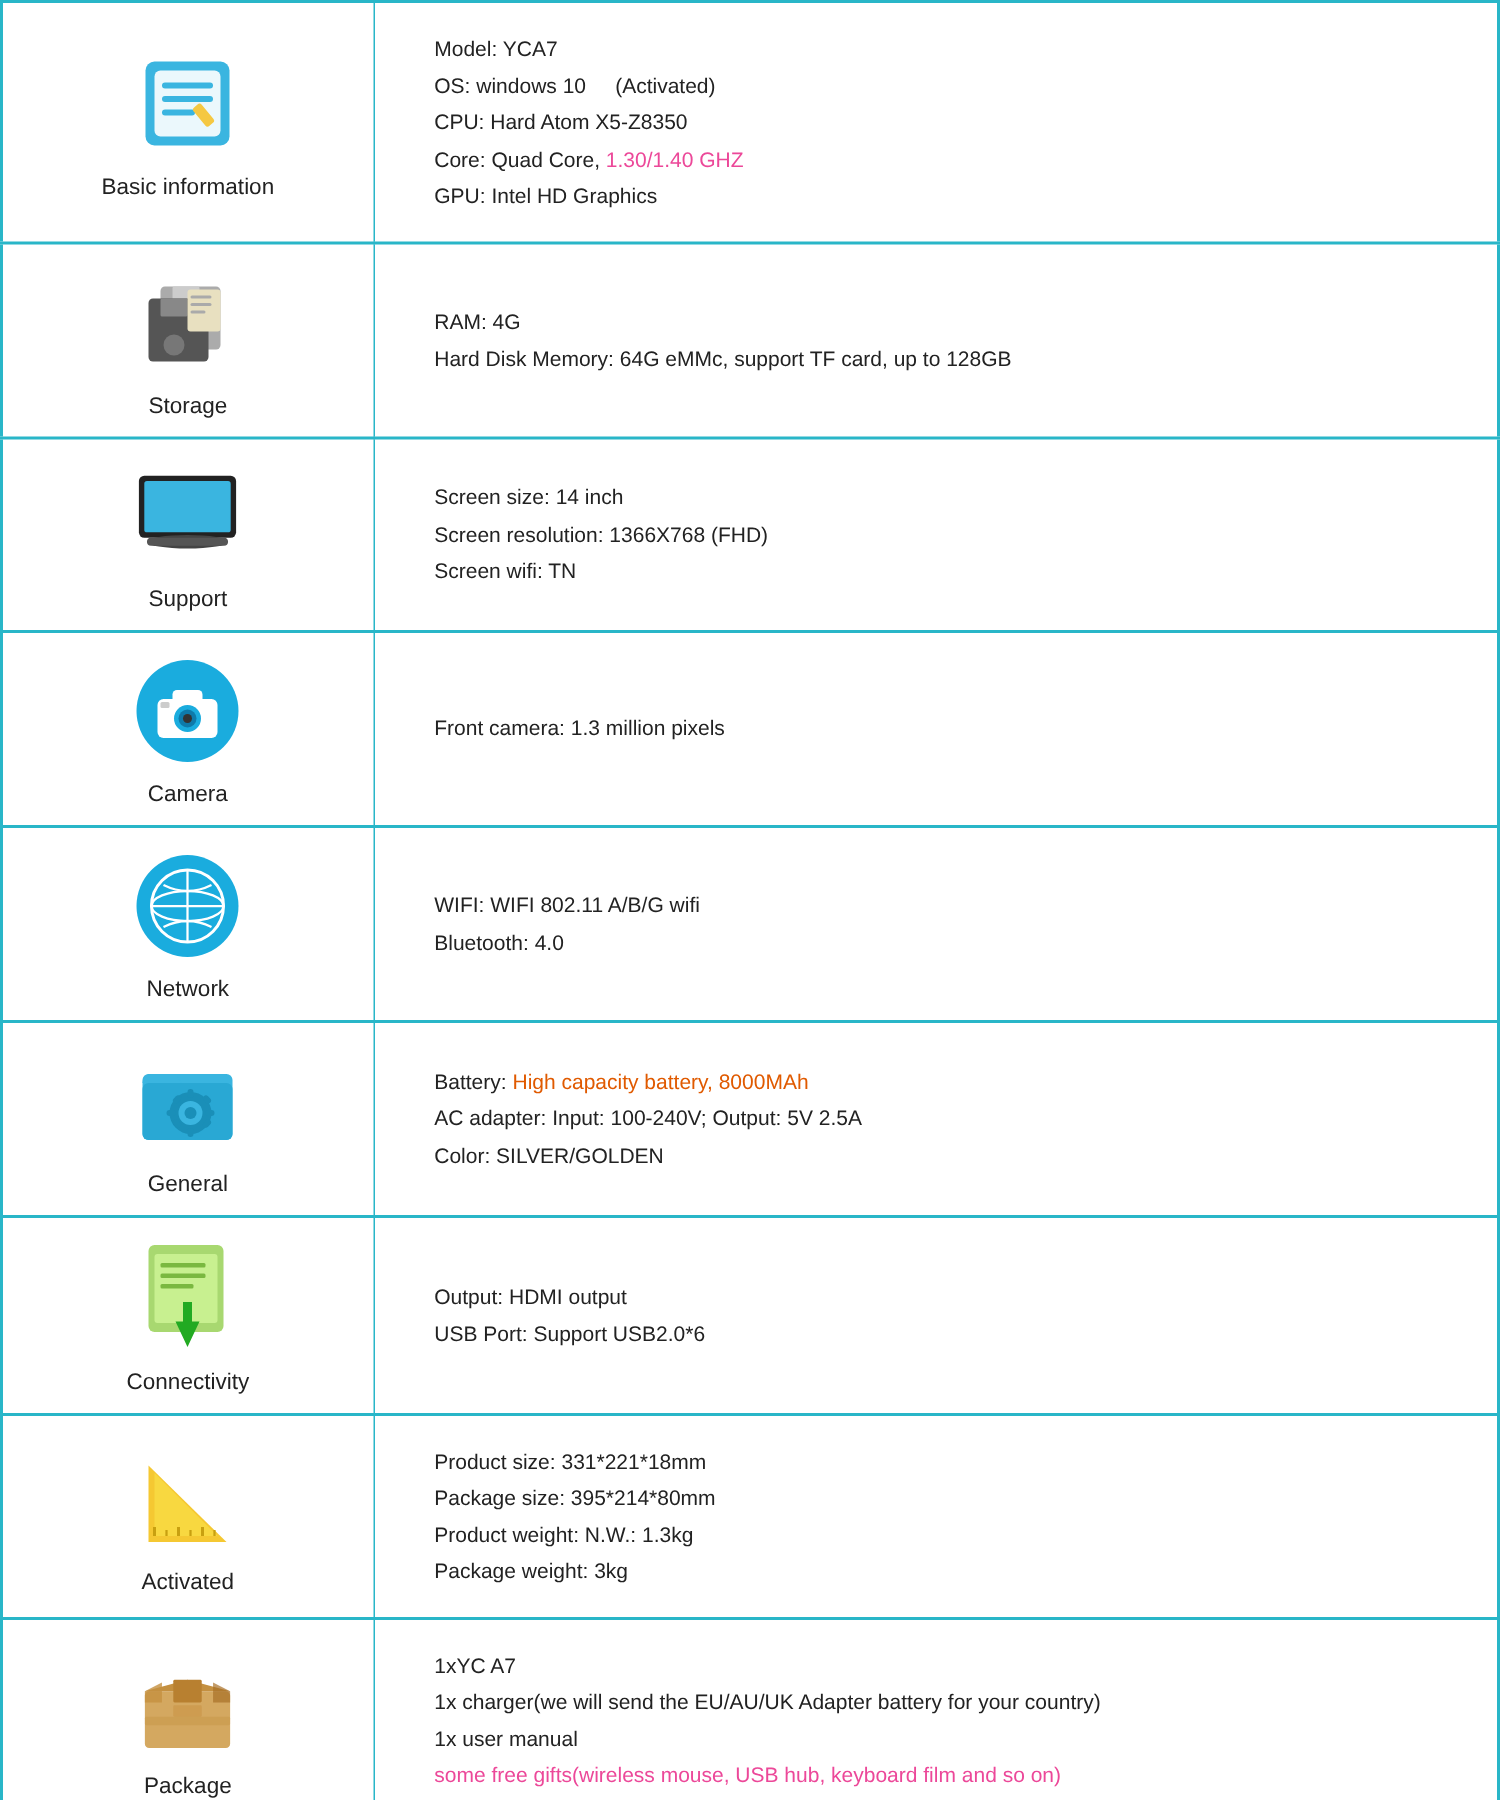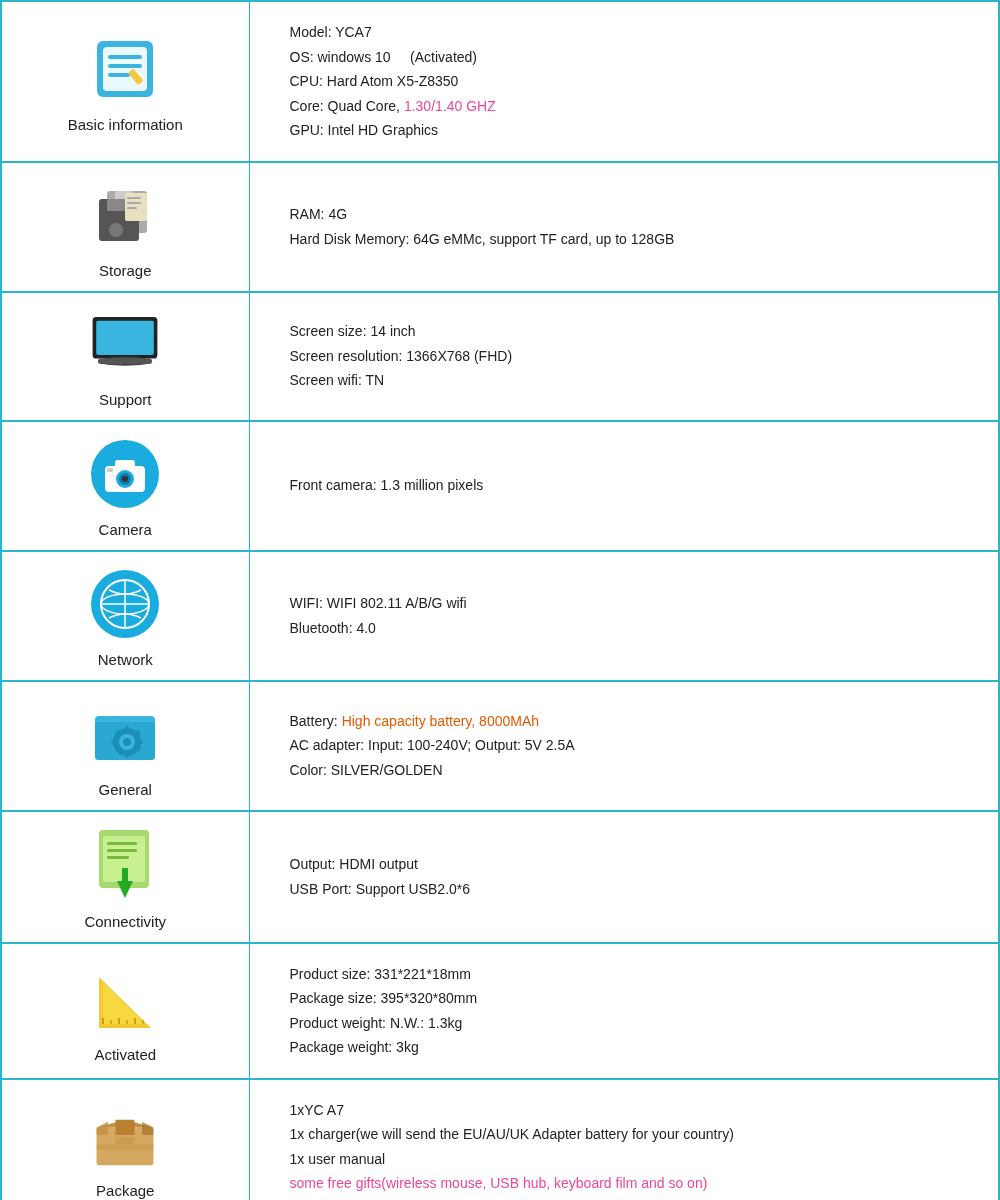--- a/index.html
+++ b/index.html
@@ -253,21 +253,21 @@
           <line x1="30" y1="61" x2="30" y2="55" stroke="#c8a010" stroke-width="2"></line>
           <line x1="38" y1="61" x2="38" y2="57" stroke="#c8a010" stroke-width="1.5"></line>
           <line x1="46" y1="61" x2="46" y2="55" stroke="#c8a010" stroke-width="2"></line>
           <line x1="54" y1="61" x2="54" y2="57" stroke="#c8a010" stroke-width="1.5"></line>
         </svg>
       </div>
       <span class="cat-label">Activated</span>
     </td>
     <td class="info-cell">
       <p>Product size:   331*221*18mm</p>
-      <p>Package size: 395*320*80mm</p>
+      <p>Package size: 395*214*80mm</p>
       <p>Product weight: N.W.: 1.3kg</p>
       <p>Package weight: 3kg</p>
     </td>
   </tr>
 
   <tr>
     <td class="cat-cell">
       <div class="icon-wrap">
         <svg width="76" height="72" viewBox="0 0 76 72">
 

